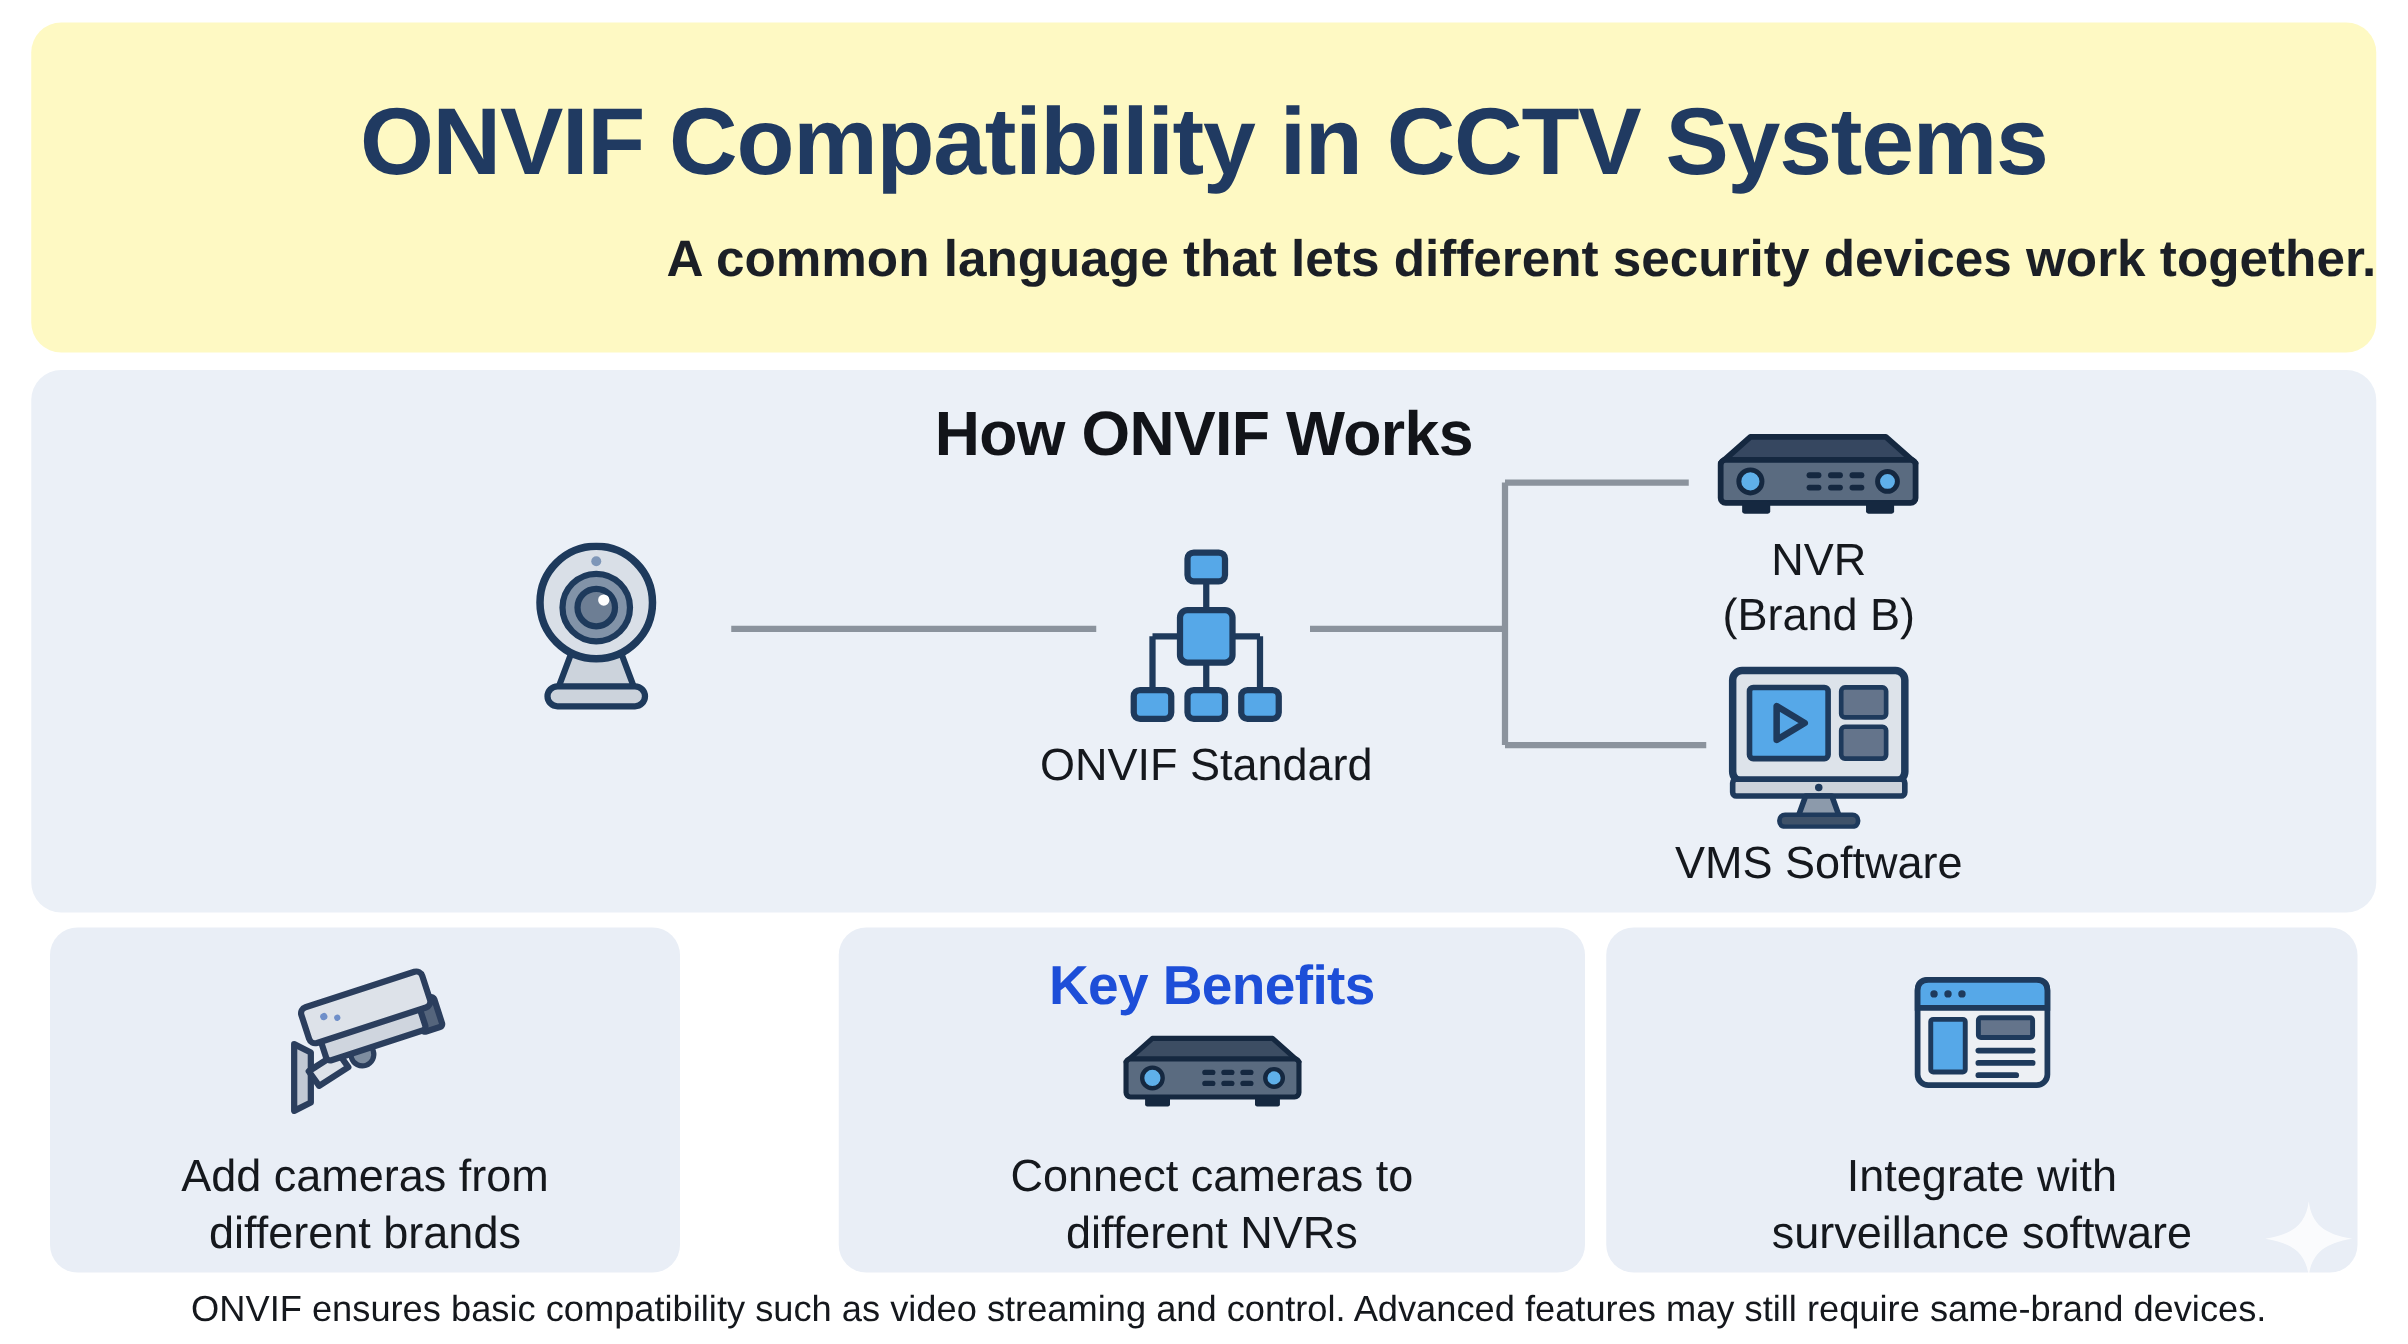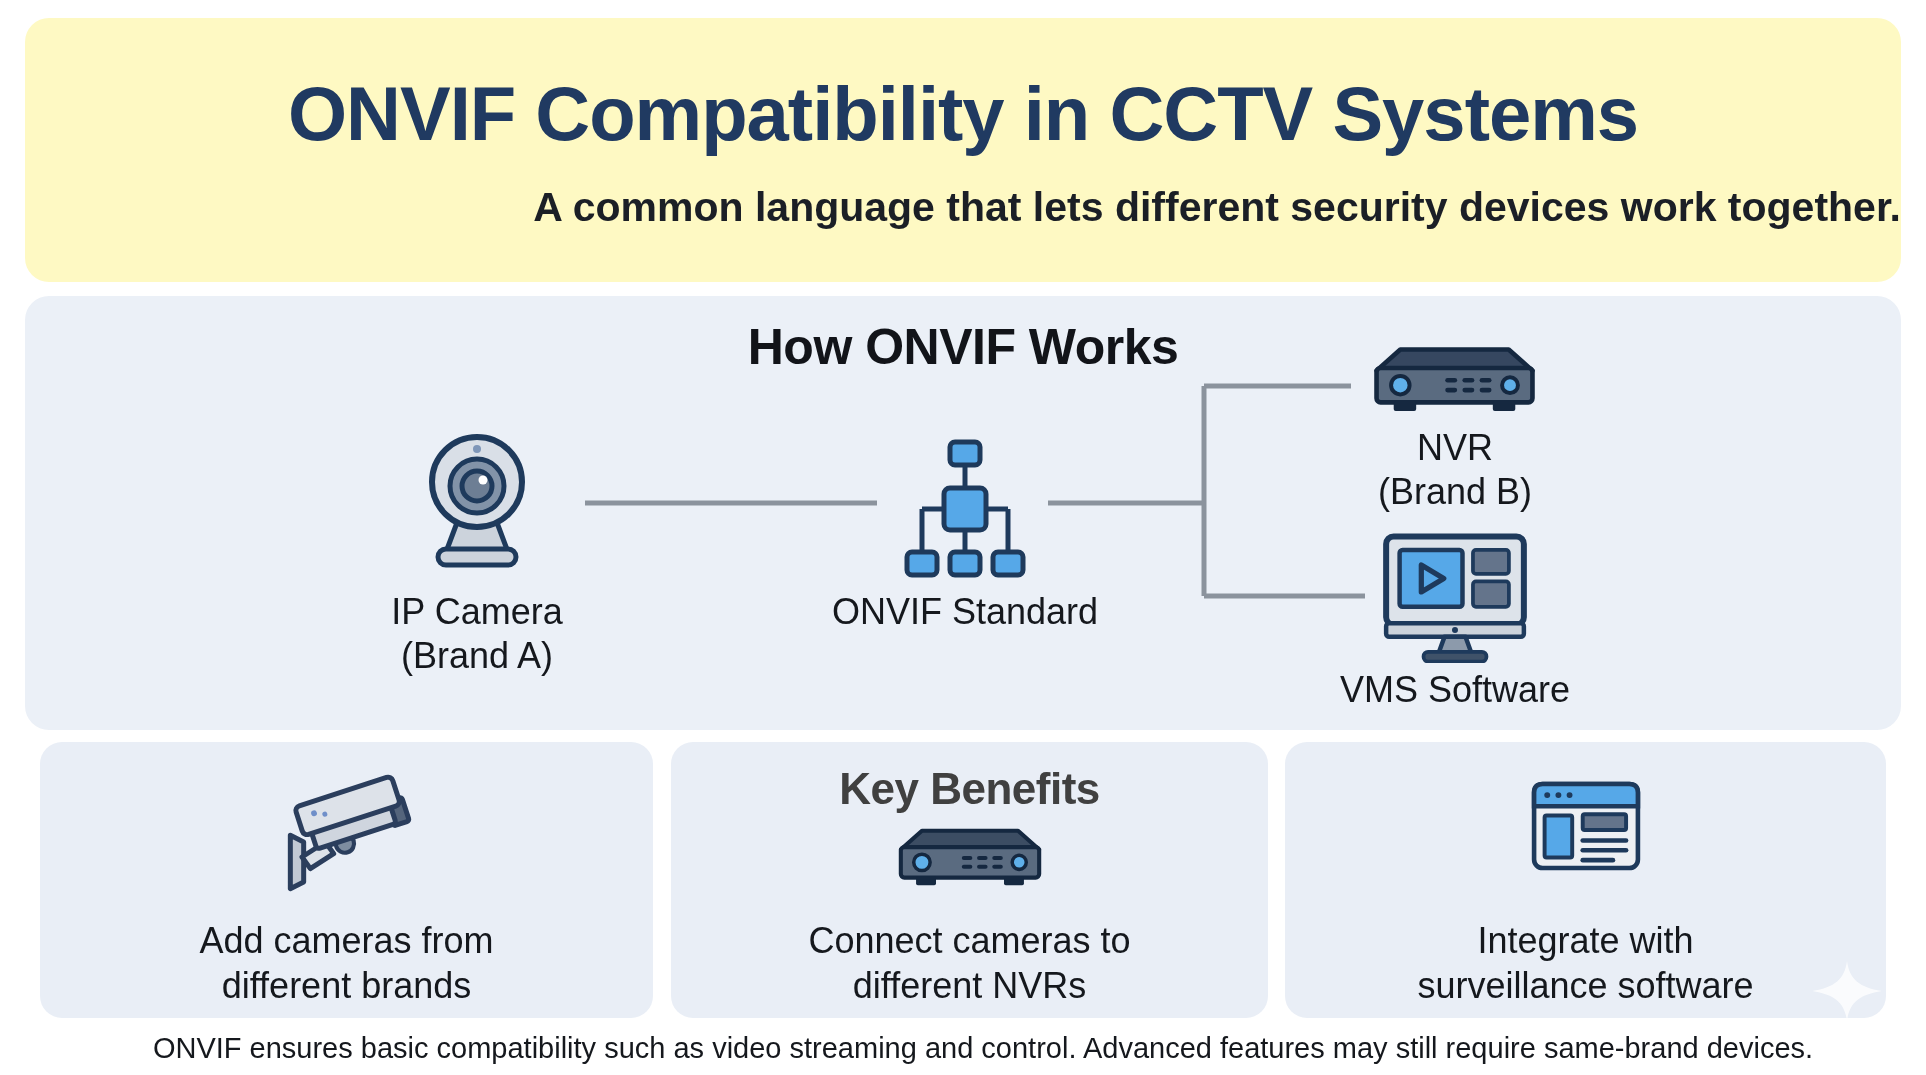--- a/index.html
+++ b/index.html
@@ -48,29 +48,29 @@
   .node-label {
     position:absolute; text-align:center;
     font-size:36px; line-height:44px; color:#15181d;
   }
 
   
   .benefit-card {
     position:absolute; top:742px; height:276px;
     background:#e9eef6; border-radius:22px;
   }
-  .card-1 { left:40px;   width:613px; }
+  .card-1 { left:40px;   width:504px; }
   .card-2 { left:671px;  width:597px; }
   .card-3 { left:1285px; width:601px; }
 
   .card-heading {
     position:absolute; top:22px; left:0; width:100%;
     text-align:center;
     font-size:44px; font-weight:700; letter-spacing:-0.5px;
-    color:#404040;
+    color:#1d4ed8;
   }
   .card-icon { position:absolute; left:50%; transform:translateX(-50%); }
   .card-text {
     position:absolute; top:176px; left:0; width:100%;
     text-align:center;
     font-size:36px; line-height:45px; color:#15181d;
   }
 
   .sparkle { position:absolute; left:1811px; top:960px; }
 
@@ -106,24 +106,20 @@
 
     <svg class="node-icon" style="left:393px; top:138px;" width="118" height="142" viewBox="0 0 118 142">
       <path d="M40,86 L78,86 L90,118 L28,118 Z" fill="#ccd3dc" stroke="#1e3a5c" stroke-width="5" stroke-linejoin="round"></path>
       <rect x="20" y="115" width="78" height="16" rx="8" fill="#ccd3dc" stroke="#1e3a5c" stroke-width="5"></rect>
       <circle cx="59" cy="48" r="45" fill="#d9dfe7" stroke="#1e3a5c" stroke-width="6"></circle>
       <circle cx="59" cy="15" r="4" fill="#7e96b8"></circle>
       <circle cx="59" cy="52" r="27" fill="#8293a8" stroke="#1e3a5c" stroke-width="5"></circle>
       <circle cx="59" cy="52" r="15" fill="#6d7e94" stroke="#1e3a5c" stroke-width="5"></circle>
       <circle cx="65" cy="46" r="4.5" fill="#ffffff"></circle>
     </svg>
-    <div class="node-label" style="left:292px; top:294px; width:320px;">
-      <div>IP Camera</div>
-      <div>(Brand A)</div>
-    </div>
 
     <svg class="node-icon" style="left:870px; top:138px;" width="140" height="144" viewBox="0 0 140 144">
       <g stroke="#1e3a5c" stroke-width="5" fill="none">
         <path d="M70,30 V54"></path>
         <path d="M70,96 V120"></path>
         <path d="M27,75 H49"></path>
           <path d="M27,75 V120"></path>
         <path d="M113,75 H91"></path>
           <path d="M113,75 V120"></path>
       </g>

